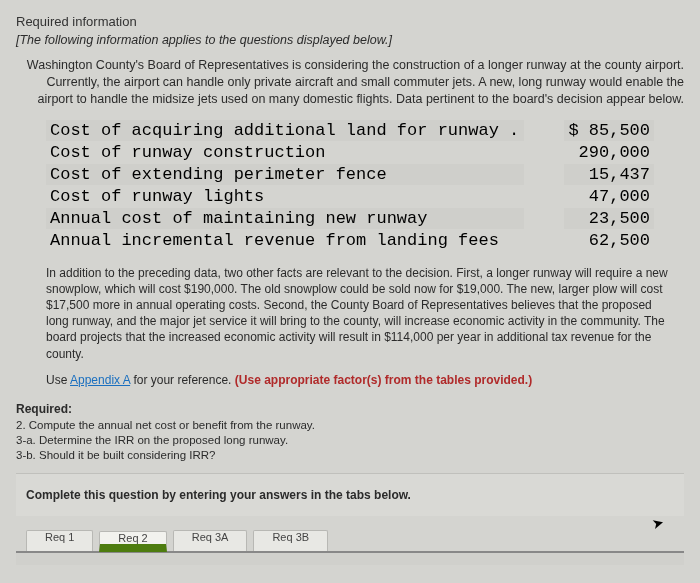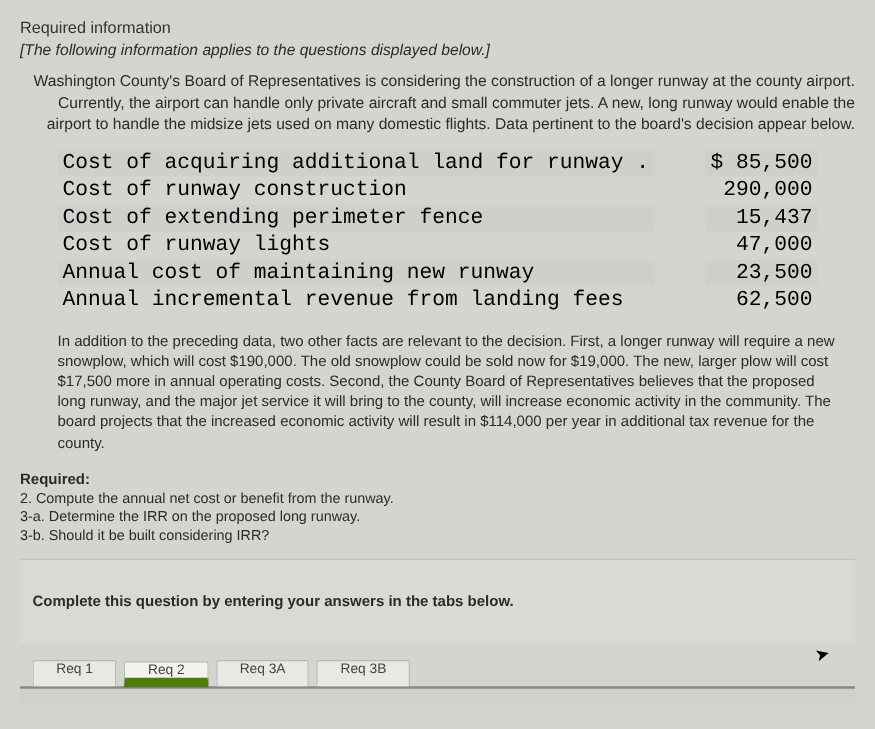--- a/index.html
+++ b/index.html
@@ -31,21 +31,21 @@
     .cost-table .val { text-align: right; white-space: nowrap; }
     .sub-block { margin-left: 30px; margin-right: 12px; }
     .sub-para { margin-bottom: 10px; line-height: 1.35; font-size: 12px; }
     .link { color: #1a6fbf; text-decoration: underline; cursor: pointer; }
     .bold-red { color: #b02a2a; font-weight: bold; }
     .req-block { margin-top: 14px; }
     .req-block .hd { font-weight: bold; margin-bottom: 2px; font-size: 12px; }
     .req-block .item { font-size: 11.5px; line-height: 1.3; }
     .instruction-bar {
       margin: 10px 0 0 0;
-      padding: 26px 10px;
+      padding: 14px 10px;
       background: #d9d9d5;
       border-top: 1px solid #c0c0bc;
       font-weight: bold;
       font-size: 12px;
     }
     .tabs-area {
       margin-top: 14px;
       display: flex;
       gap: 6px;
       padding-left: 10px;
@@ -93,20 +93,23 @@
   <div>Cost of runway lights</div>
   <div class="val">47,000</div>
   <div class="row-shade">Annual cost of maintaining new runway</div>
   <div class="val row-shade">23,500</div>
   <div>Annual incremental revenue from landing fees</div>
   <div class="val">62,500</div>
 </div>
 
 <div class="sub-block">
   <div class="sub-para">In addition to the preceding data, two other facts are relevant to the decision. First, a longer runway will require a new snowplow, which will cost $190,000. The old snowplow could be sold now for $19,000. The new, larger plow will cost $17,500 more in annual operating costs. Second, the County Board of Representatives believes that the proposed long runway, and the major jet service it will bring to the county, will increase economic activity in the community. The board projects that the increased economic activity will result in $114,000 per year in additional tax revenue for the county.</div>
+  <div class="sub-para">
+    <span>Use </span><span class="link">Appendix A</span><span> for your reference. </span><span class="bold-red">(Use appropriate factor(s) from the tables provided.)</span>
+  </div>
 </div>
 
 <div class="req-block">
   <div class="hd">Required:</div>
   <div class="item">2. Compute the annual net cost or benefit from the runway.</div>
   <div class="item">3-a. Determine the IRR on the proposed long runway.</div>
   <div class="item">3-b. Should it be built considering IRR?</div>
 </div>
 
 <div class="instruction-bar">Complete this question by entering your answers in the tabs below.</div>

